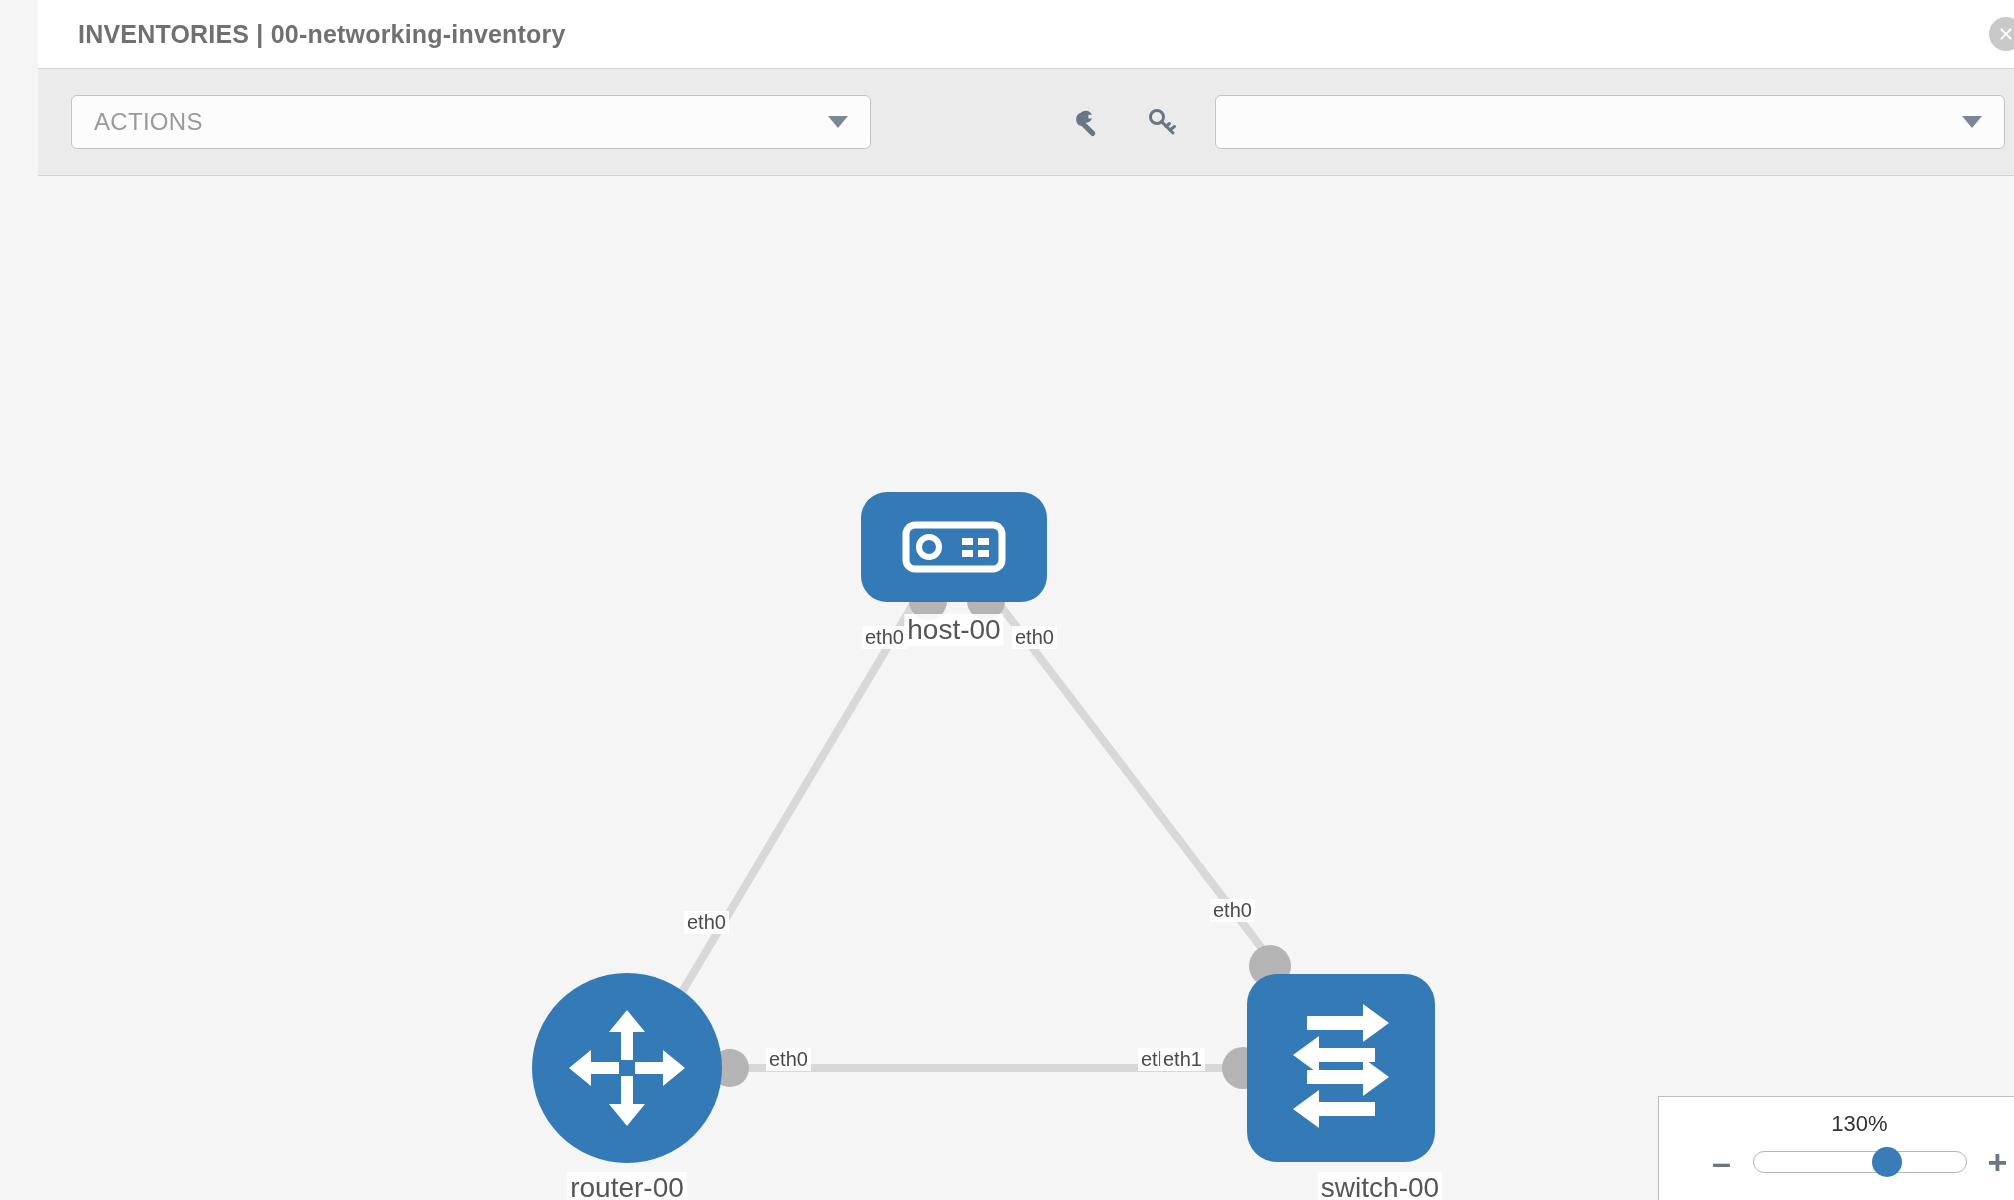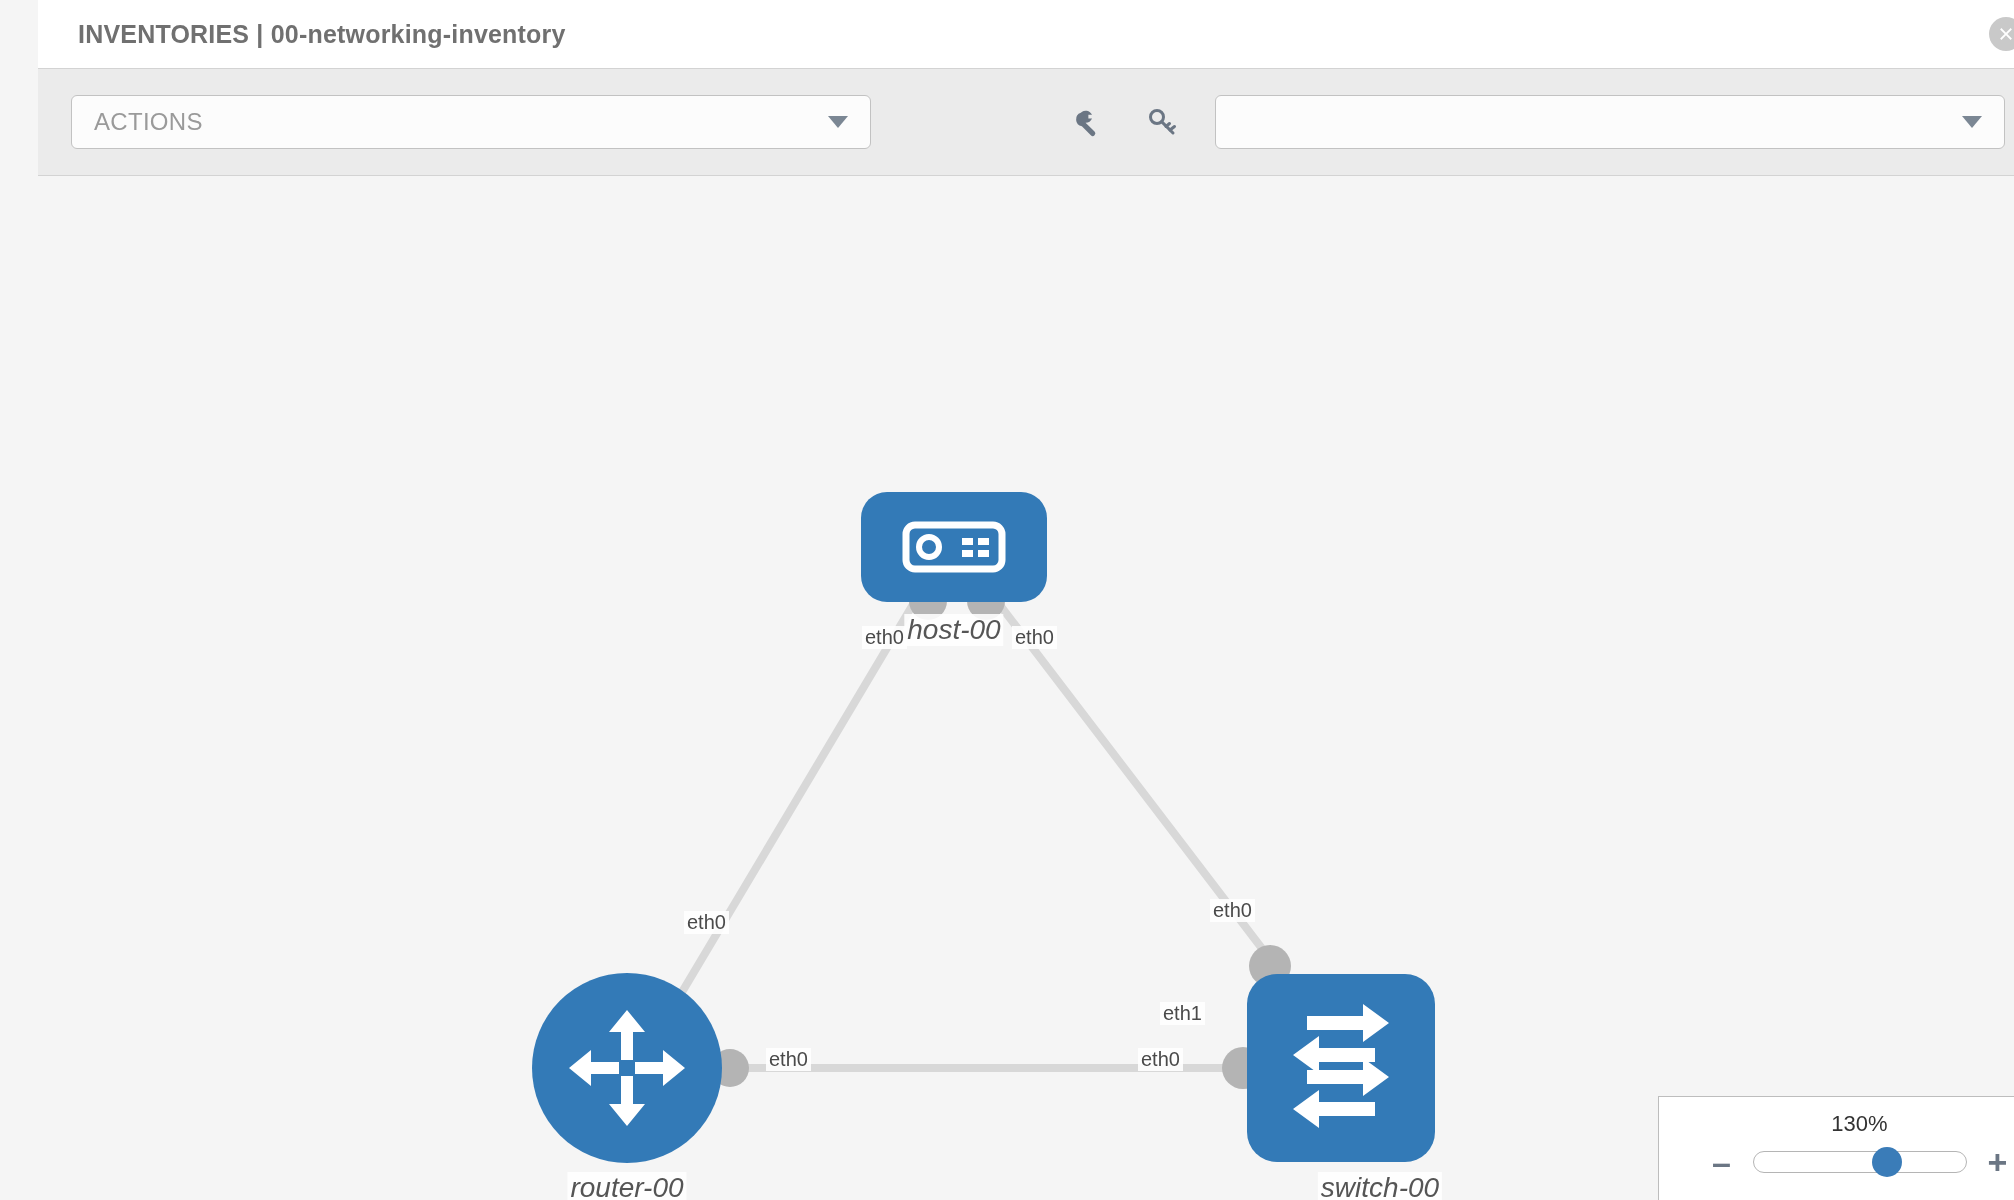--- a/index.html
+++ b/index.html
@@ -147,21 +147,20 @@
   }
 
   .node-label {
     position: absolute;
     font-size: 28px;
     color: #555555;
     background: rgba(255,255,255,0.88);
     padding: 0 3px;
     white-space: nowrap;
     transform: translateX(-50%);
-    font-style: italic;
   }
   .edge-label {
     position: absolute;
     font-size: 20px;
     color: #4a4a4a;
     background: rgba(255,255,255,0.9);
     padding: 0 3px;
     white-space: nowrap;
   }
 
@@ -337,21 +336,21 @@
     <div class="node-label" style="left:916px; top:438px;">host-00</div>
     <div class="node-label" style="left:589px; top:996px;">router-00</div>
     <div class="node-label" style="left:1342px; top:996px;">switch-00</div>
 
     <div class="edge-label" style="left:824px; top:450px;">eth0</div>
     <div class="edge-label" style="left:974px; top:450px;">eth0</div>
     <div class="edge-label" style="left:646px; top:735px;">eth0</div>
     <div class="edge-label" style="left:1172px; top:723px;">eth0</div>
     <div class="edge-label" style="left:728px; top:872px;">eth0</div>
     <div class="edge-label" style="left:1100px; top:872px;">eth0</div>
-    <div class="edge-label" style="left:1122px; top:826px;">eth1</div>
+    <div class="edge-label" style="left:1122px; top:872px;">eth1</div>
 
     <div class="zoom-widget">
       <div class="zoom-pct">130%</div>
       <div class="zoom-row">
         <div class="zoom-minus">–</div>
         <div class="zoom-track">
           <div class="zoom-thumb" style="left: 63%;"></div>
         </div>
         <div class="zoom-plus">+</div>
       </div>

